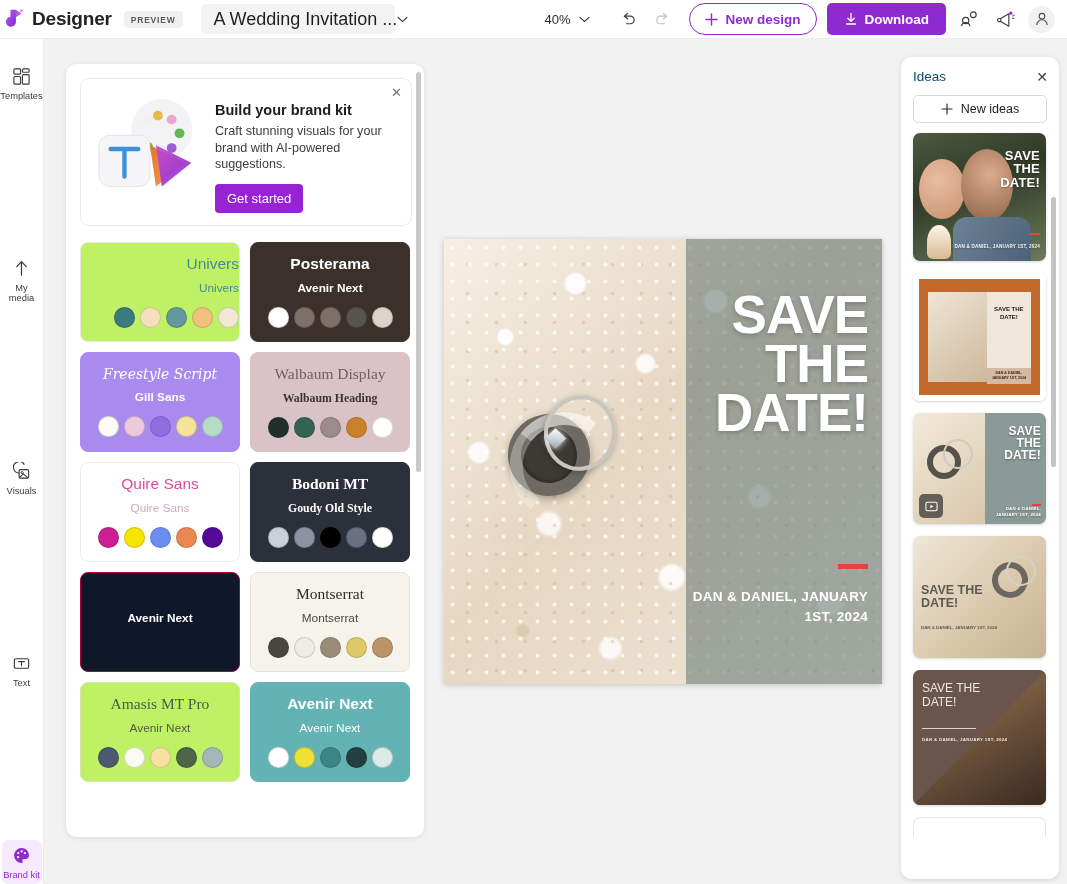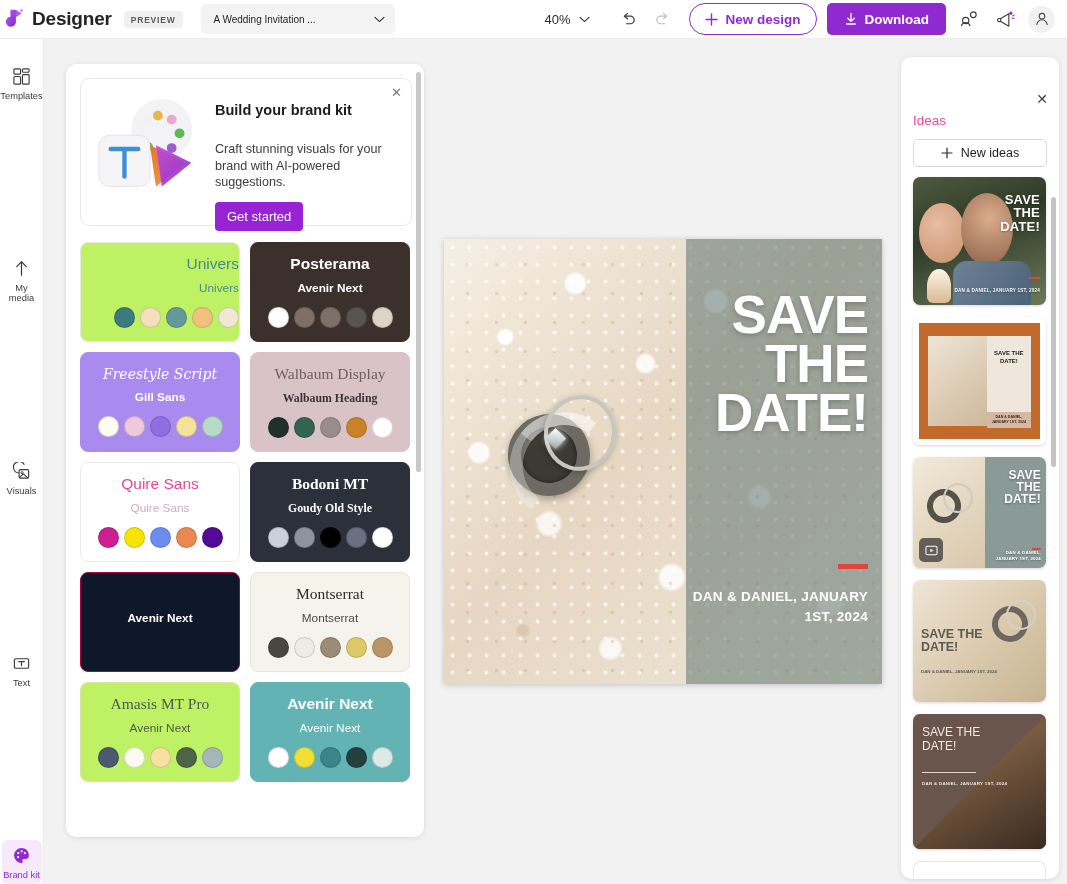--- a/index.html
+++ b/index.html
@@ -34,21 +34,21 @@
     padding: 4px 7px 3px; border-radius: 4px;
   }
   .doc-chip {
     margin-left: 18px;
     background: #f3f3f3; border-radius: 5px;
     height: 30px; width: 194px;
     display: flex; align-items: center; justify-content: space-between;
     padding: 0 10px 0 13px;
     cursor: pointer;
   }
-  .doc-chip .doc-name { font-size: 10px; color: #1f1f1f; white-space: nowrap; }
+  .doc-chip .doc-name { font-size: 18px; color: #1f1f1f; white-space: nowrap; }
   .zoom-group { margin-left: 150px; display: flex; align-items: center; gap: 8px; }
   .zoom-value { font-size: 13px; color: #2a2a2a; }
   .icon-btn {
     width: 26px; height: 26px; display: flex; align-items: center; justify-content: center;
     cursor: pointer; border-radius: 4px;
   }
   .undo-ico { margin-left: 18px; }
   .header-right {
     margin-left: auto; display: flex; align-items: center; gap: 10px; padding-right: 12px;
   }
@@ -105,21 +105,21 @@
     height: 148px; padding: 12px;
     display: flex; gap: 4px; background: #fff;
   }
   .promo-close {
     position: absolute; right: 9px; top: 7px;
     font-size: 13px; color: #767676; cursor: pointer; line-height: 1;
   }
   .promo-art { width: 118px; flex: none; position: relative; }
   .promo-body { flex: 1; padding-top: 11px; padding-right: 4px;}
   .promo-title { font-size: 14.5px; font-weight: bold; color: #1d1d1d; }
-  .promo-text { font-size: 12.6px; color: #3d3d3d; line-height: 1.32; margin-top: 23px; }
+  .promo-text { font-size: 12.6px; color: #3d3d3d; line-height: 1.32; margin-top: 5px; }
   .promo-btn {
     margin-top: 11px; display: inline-block;
     background: #9723d4; color: #fff;
     font-size: 13px; padding: 7px 12px; border-radius: 4px;
     cursor: pointer; border: none;
   }
 
   
   .cards {
     margin-top: 16px;
@@ -236,21 +236,21 @@
     position: absolute; right: 8px; top: 57px;
     width: 158px; height: 822px;
     background: #fff; border-radius: 10px;
     box-shadow: 0 1px 5px rgba(0,0,0,.12);
     overflow: hidden;
   }
   .ideas-head {
     display: flex; align-items: center; justify-content: space-between;
     padding: 12px 11px 0 12px;
   }
-  .ideas-title { font-size: 13.5px; color: #ec4899; margin-top: 44px; }
+  .ideas-title { font-size: 13.5px; color: #0c4a6e; }
   .ideas-close { font-size: 14px; color: #3d3d3d; cursor: pointer; line-height: 1; }
   .new-ideas-btn {
     margin: 11px 12px 0; height: 28px;
     border: 1px solid #d8d8d8; border-radius: 5px; background: #fff;
     font-size: 12.5px; color: #1d1d1d;
     display: flex; align-items: center; justify-content: center; gap: 8px;
     cursor: pointer; width: 134px;
   }
   .ideas-list { margin-top: 10px; padding: 0 12px; }
   .idea-card {

